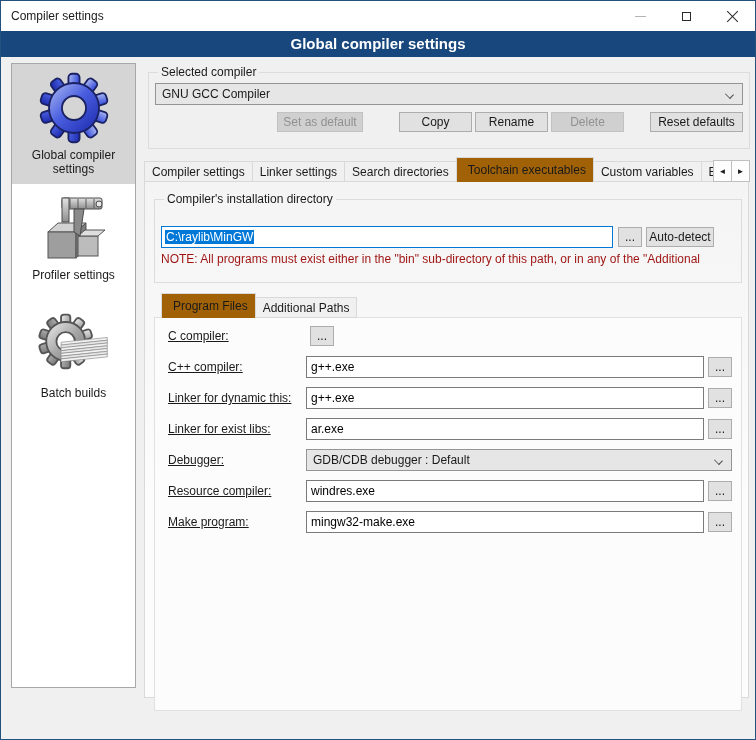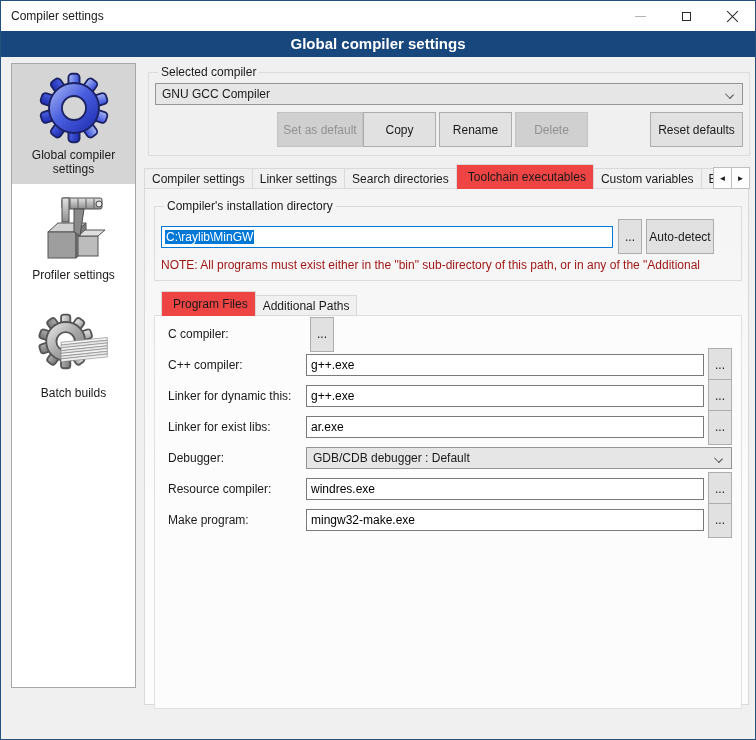--- a/index.html
+++ b/index.html
@@ -35,73 +35,73 @@
   .side-item { text-align:center; }
   .side-item .icn { display:flex; justify-content:center; align-items:center; height:76px; }
   .side-label { font-size:12px; line-height:14px; padding:2px 4px 0 4px; }
   .side-item.selected { background:#d5d5d5; padding:6px 0 8px 0; }
   .side-item.plain2 { margin-top:6px; }
   .side-item.plain3 { margin-top:26px; }
 
   
   .content { position:absolute; left:143px; top:6px; width:606px; }
 
-  fieldset { border:1px solid #dcdcdc; padding:4px 6px 8px 6px; }
+  fieldset { border:1px solid #dcdcdc; padding:4px 6px 16px 6px; }
   legend { font-size:12px; padding:0 3px; margin-left:3px; }
 
   .grp-compiler { margin:2px 4px 0 4px; width:602px; }
 
   .combo { height:22px; background:#e6e6e6; border:1px solid #949494; display:flex;
            align-items:center; padding:0 24px 0 6px; position:relative; cursor:default; }
   .combo .chev { position:absolute; right:9px; top:7px; width:7px; height:7px;
                  border-right:1px solid #4a4a4a; border-bottom:1px solid #4a4a4a;
                  transform:rotate(45deg) scaleY(0.8); }
 
-  .btn { height:35px; background:#e1e1e1; border:1px solid #adadad; font-family:"Liberation Sans",sans-serif;
+  .btn { height:20px; background:#e1e1e1; border:1px solid #adadad; font-family:"Liberation Sans",sans-serif;
          font-size:12px; color:#1a1a1a; cursor:default; }
   .btn:disabled { background:#d0d0d0; border-color:#c2c2c2; color:#919191; }
   .btn-row { margin-top:7px; display:flex; align-items:center; }
   .b-setdef { width:86px; margin-left:122px; }
-  .b-copy   { width:73px; }
+  .b-copy   { width:73px; margin-left:36px; }
   .b-rename { width:73px; margin-left:3px; }
   .b-delete { width:73px; margin-left:3px; }
   .b-reset  { width:93px; margin-left:auto; }
 
   
   .tabstrip { display:flex; align-items:flex-end; height:25px; margin-bottom:-1px;
               position:relative; z-index:2; overflow:hidden; }
   .tabstrip.main { margin-top:8px; }
   .tab { flex:none; height:21px; background:#f0f0f0; border:1px solid #d9d9d9;
          display:flex; align-items:center; padding:0 7px; margin-right:-1px;
          white-space:nowrap; cursor:default; }
-  .tab.active { height:25px; background:#ef4444; border-bottom:none; z-index:3; position:relative;padding-left:11px; }
+  .tab.active { height:25px; background:#a16207; border-bottom:none; z-index:3; position:relative;padding-left:11px; }
   .tab.clip { width:46px; overflow:hidden; }
   .tab-arrows { position:absolute; right:0; bottom:0; display:flex; z-index:4; }
   .arrow-btn { width:19px; height:22px; background:#fdfdfd; border:1px solid #bfbfbf;
                margin-left:-1px; display:flex; align-items:center; justify-content:center;
                font-size:8px; color:#1a1a1a; cursor:default; }
 
   .page { position:relative; z-index:1; border:1px solid #d9d9d9;
           background:linear-gradient(#f4f4f4, #fcfcfc 60%); width:605px; height:517px; }
 
   .grp-dir { margin:10px 8px 0 9px; width:588px; }
-  .dir-row { display:flex; align-items:center; margin-top:2px; }
+  .dir-row { display:flex; align-items:center; margin-top:16px; }
   .dir-input { width:452px; height:22px; background:#fff; border:1px solid #0078d7;
                display:flex; align-items:center; padding:0 3px; overflow:hidden; white-space:nowrap; }
   .sel-text { background:#0078d7; color:#fff; padding:0 1px; }
   .b-browse { width:24px; margin-left:5px; }
   .b-autodetect { width:68px; margin-left:4px; }
   .note-line { margin-top:4px; color:#9f1313; white-space:nowrap; overflow:hidden; }
 
   .tabstrip.sub { margin-top:10px; margin-left:16px; height:25px; }
   .subpage { position:relative; z-index:1; margin:0 8px 0 9px; width:588px; height:394px;
              background:#fcfcfc; border:1px solid #e0e0e0; padding-top:7px; }
 
   .frow { display:flex; align-items:center; height:22px; margin:0 0 9px 13px; }
-  .flabel { width:138px; }
+  .flabel { width:138px;text-decoration:underline; }
   .fin { width:398px; height:22px; border:1px solid #7a7a7a; background:#fff; padding:0 4px;
          font-family:"Liberation Sans",sans-serif; font-size:12px; }
   .frow .b-browse { margin-left:4px; }
   .fcombo { width:426px; }
 
   
   .footer { position:absolute; left:0; right:0; bottom:0; height:41px; background:#f0f0f0;
             border-top:1px solid #cfcfcf; }
   .b-ok { position:absolute; left:586px; top:8px; width:71px; height:23px; }
   .b-cancel { position:absolute; left:684px; top:8px; width:60px; height:23px; }

